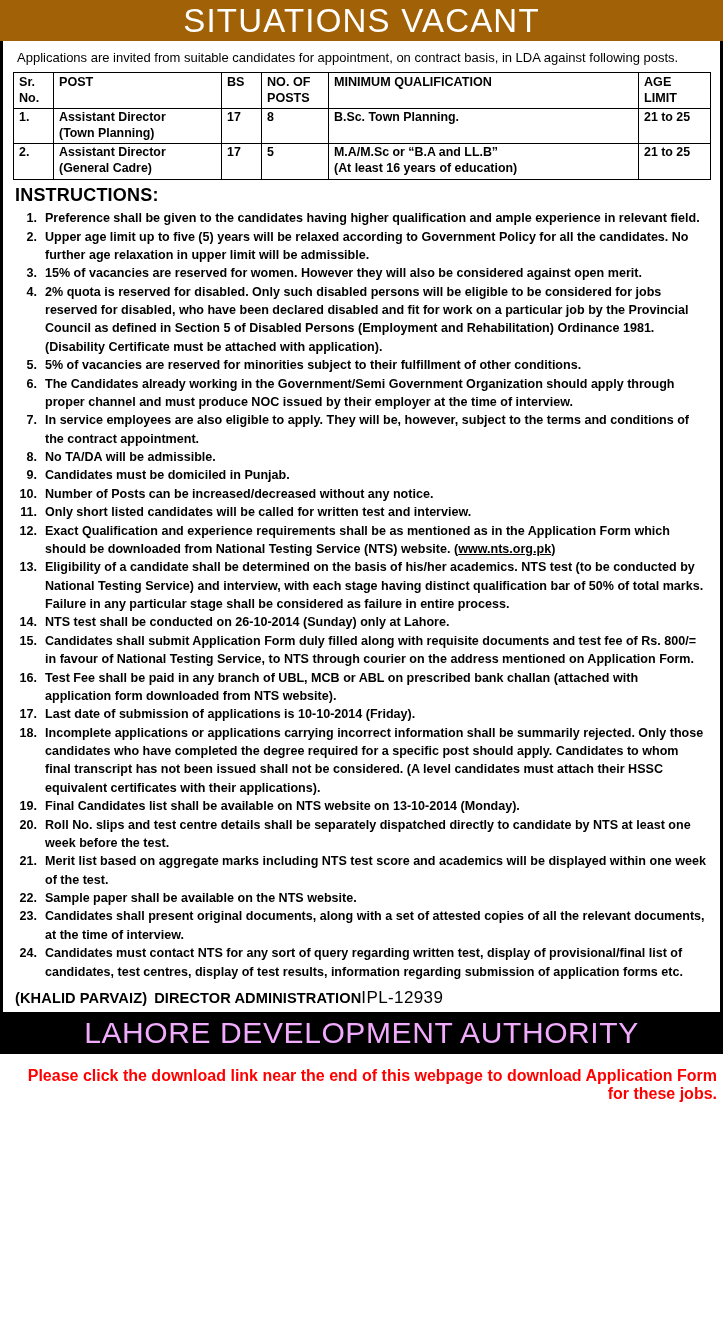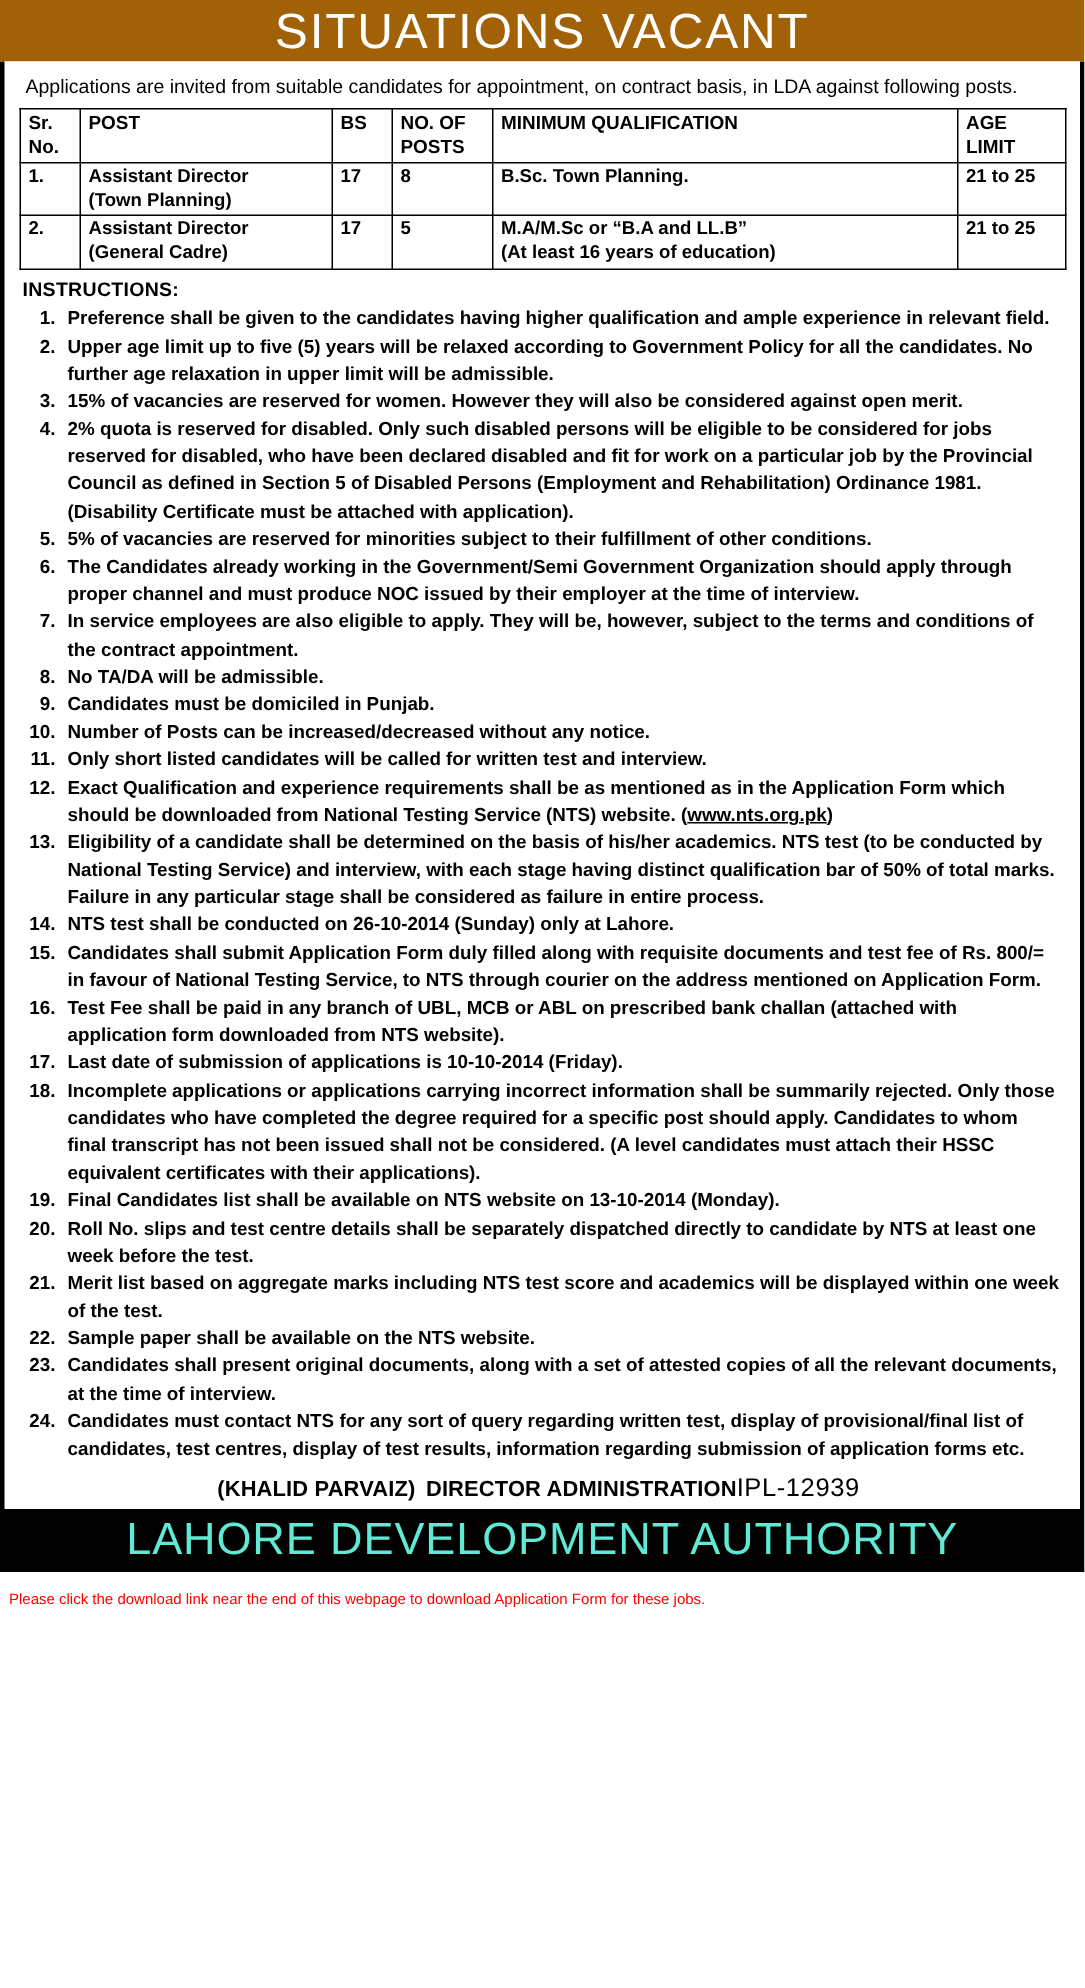--- a/index.html
+++ b/index.html
@@ -79,21 +79,21 @@
   .col-sr   { width: 40px; }
   .col-post { width: 168px; }
   .col-bs   { width: 40px; }
   .col-nop  { width: 67px; }
   .col-qual { width: auto; }
   .col-age  { width: 72px; }
   .th2line { min-height: 34px; }
 
   
   .instr-head {
-    font-size: 13px;
+    font-size: 18px;
     font-weight: bold;
     padding: 5px 0 3px 12px;
     letter-spacing: .2px;
   }
   ol.instructions {
     list-style: none;
     margin: 0;
     padding: 0 14px 0 12px;
   }
   ol.instructions > li {
@@ -115,21 +115,21 @@
     font-weight: 600;
   }
   ol.instructions > li.gap-before { }
   .b { font-weight: bold; }
   .u { text-decoration: underline; }
 
   
   .sigrow {
     display: flex;
     align-items: baseline;
-    justify-content: center;
+    justify-content: flex-start;
     padding: 7px 17px 4px 12px;
   }
   .sigrow .sig {
     font-size: 14.6px;
     font-weight: bold;
     letter-spacing: .1px;
   }
   .sigrow .sig .role { margin-left: 7px; }
   .sigrow .ipl {
     font-family: Liberation Sans, sans-serif;
@@ -140,33 +140,33 @@
 
   
   .banner-bottom {
     background: #000;
     height: 42px;
     display: flex;
     align-items: center;
     justify-content: center;
   }
   .banner-bottom .title {
-    color: #5eead4;
+    color: #f0abfc;
     font-size: 30px;
     font-weight: 400;
     letter-spacing: .6px;
     line-height: 1;
   }
 
   
   .note {
-    text-align: left;
+    text-align: right;
     padding: 13px 6px 8px 6px;
-    font-size: 10px;
-    font-weight: normal;
+    font-size: 16px;
+    font-weight: bold;
   }
 </style>
 </head>
 <body>
 
 <div class="page">
 
   <div class="banner-top">
     <div class="title">SITUATIONS VACANT</div>
   </div>

